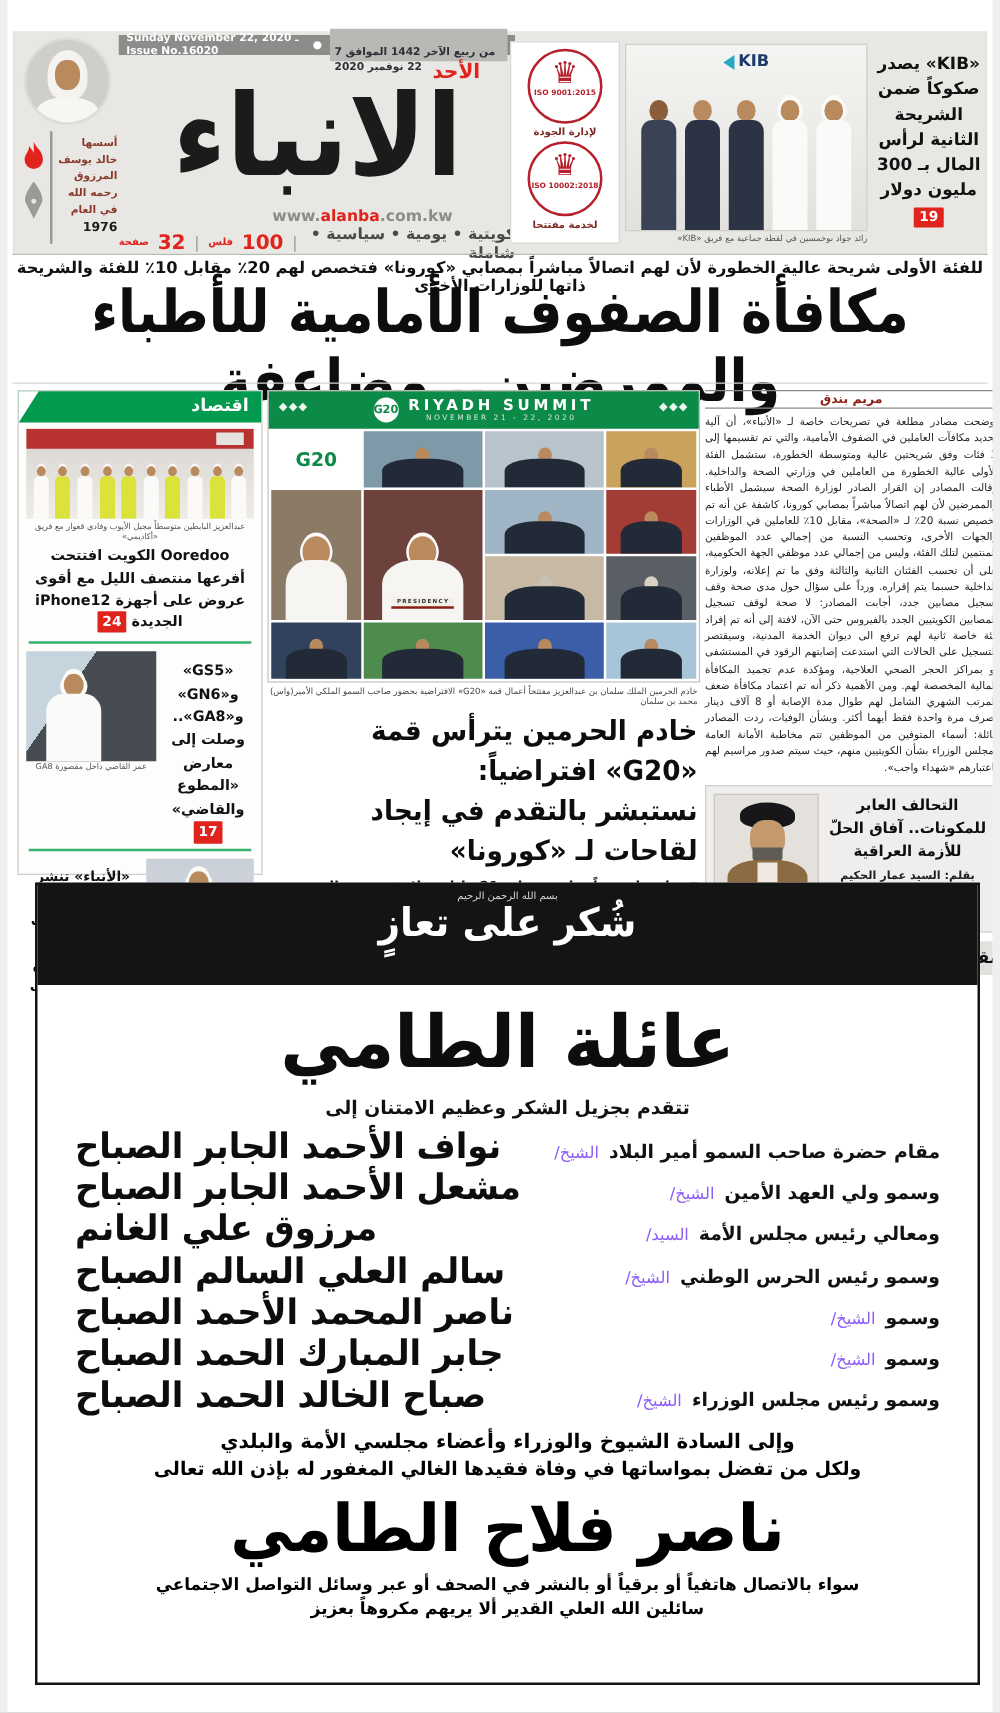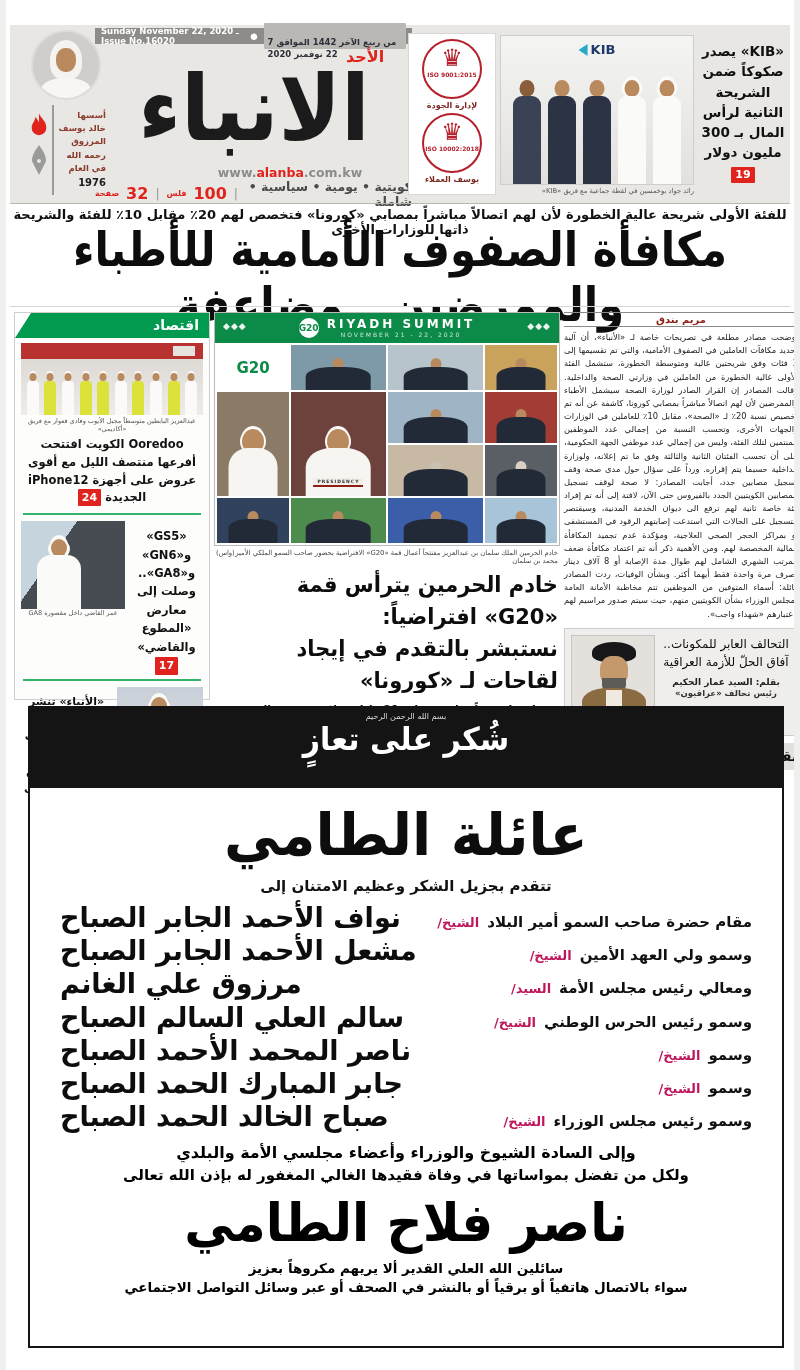--- a/index.html
+++ b/index.html
@@ -16,21 +16,21 @@
   .logo-text { position:absolute; left:88px; top:28px; width:312px; height:112px; display:flex; align-items:center; justify-content:center;
                font-size:84px; font-weight:900; color:#1b1b1b; letter-spacing:-3px; transform:scaleY(1.08); }
   .website { position:absolute; left:160px; top:140px; width:240px; text-align:center; font-size:12.5px; font-weight:bold; color:#8c8c8c; }
   .website b { color:#e0231c; } .website i { font-style:normal; color:#8c8c8c; }
   .tagline { position:absolute; left:85px; top:160px; width:317px; height:17px; direction:rtl; display:flex; align-items:center; gap:7px;
              font-size:12.5px; font-weight:bold; color:#4a4a4a; }
   .tagline .sep { color:#9a9a9a; font-weight:normal; }
   .tagline .num { color:#e0231c; font-size:16px; font-weight:900; }
   .tagline .unit { color:#e0231c; font-size:8px; font-weight:bold; }
 
-  .founder { position:absolute; left:12px; top:0; width:86px; height:178px;padding-left:17px; }
+  .founder { position:absolute; left:0; top:0; width:86px; height:178px;padding-left:17px; }
   .portrait { position:absolute; left:9px; top:5px; width:70px; height:70px; border-radius:50%; background:#cfcecb; overflow:hidden; border:2px solid #dddcda; }
   .portrait .gh { position:absolute; left:17px; top:8px; width:32px; height:40px; background:#f4f3f0; border-radius:50% 50% 40% 40%; }
   .portrait .fc { position:absolute; left:23px; top:16px; width:20px; height:24px; background:#b98a5e; border-radius:45%; }
   .portrait .bd { position:absolute; left:8px; top:46px; width:50px; height:26px; background:#f7f6f3; border-radius:45% 45% 0 0; }
   .f-line { position:absolute; left:30px; top:80px; width:2px; height:90px; background:#9a9a98; }
   .flame { position:absolute; left:6px; top:88px; width:22px; height:26px; }
   .nib { position:absolute; left:8px; top:120px; width:18px; height:30px; }
   .f-text { position:absolute; left:36px; top:84px; width:48px; direction:rtl; text-align:right; font-size:8.5px; font-weight:bold; color:#8a3b2c; line-height:1.55; }
   .f-text .yr { color:#1b1b1b; font-size:10px; }
 
@@ -118,21 +118,21 @@
   .s-bullets { direction:rtl; padding:6px 2px 0; }
   .s-bullet { font-size:11px; font-weight:900; color:#111; line-height:1.8; display:flex; gap:5px; align-items:baseline; }
   .sq { width:6px; height:6px; background:#111; display:inline-block; flex:0 0 auto; transform:translateY(-1px); }
   .s-page { text-align:center; margin-top:3px; }
 
   .right-col { position:absolute; left:558px; top:312px; width:234px; }
   .byline { border-top:1px solid #8a8a88; border-bottom:1px solid #8a8a88; text-align:center; font-size:10px; font-weight:900; color:#8c1f13; padding:1px 0; margin-bottom:4px; }
   .art-body { direction:rtl; text-align:justify; font-size:8.35px; line-height:1.58; color:#1c1c1c; font-weight:500; }
   .opinion { margin-top:7px; background:#efeeec; border:1px solid #cfcecb; padding:6px; display:flex; direction:rtl; gap:6px; }
   .op-txt { flex:1; text-align:center; direction:rtl; }
-  .op-head { font-size:12px; font-weight:400; color:#0d0d0d; line-height:1.55; }
+  .op-head { font-size:12px; font-weight:700; color:#0d0d0d; line-height:1.55; }
   .op-by { font-size:9px; font-weight:700; color:#222; margin-top:5px; }
   .op-role { font-size:8.5px; font-weight:bold; color:#333; margin:1px 0 3px; }
   .op-photo { width:84px; }
   .hakim { width:84px; height:86px; background:#e4e1dc; border:1px solid #c8c6c2; position:relative; overflow:hidden; }
   .hakim .tur { position:absolute; top:6px; left:20px; width:44px; height:20px; background:#17171a; border-radius:50% 50% 35% 35%; }
   .hakim .fc { position:absolute; top:20px; left:28px; width:28px; height:30px; background:#c49a6c; border-radius:42%; }
   .hakim .br { position:absolute; top:42px; left:30px; width:24px; height:14px; background:#5f5b56; border-radius:0 0 45% 45%; }
   .hakim .bd { position:absolute; top:52px; left:10px; width:64px; height:34px; background:#8a6b42; border-radius:40% 40% 0 0; }
   .hakim .cl { position:absolute; top:54px; left:34px; width:16px; height:16px; background:#efe9df; }
   .more-strip { margin-top:7px; background:#e2e1de; height:27px; display:flex; direction:rtl; align-items:center; justify-content:center; gap:8px;
@@ -141,21 +141,21 @@
   
   .obit { position:absolute; left:22px; top:706px; width:756px; height:642px; border:2px solid #141414; background:#fff; }
   .obit-top { height:80px; background:#141414; color:#fff; text-align:center; }
   .bismillah { font-size:8px; color:#d8d8d8; padding-top:4px; }
   .obit-title { font-size:30px; font-weight:900; transform:scaleY(1.05); letter-spacing:1px; }
   .obit-body { padding:6px 30px 0; direction:rtl; }
   .family { text-align:center; font-size:56px; font-weight:900; color:#0d0d0d; transform:scaleY(1.04); margin:8px 0 10px; }
   .intro { text-align:center; font-size:15px; font-weight:900; color:#111; margin-bottom:8px; }
   .obit-row { display:flex; direction:rtl; align-items:baseline; gap:8px; line-height:1.12; margin-bottom:3px; }
   .obit-row .title { font-size:15px; font-weight:900; color:#111; white-space:nowrap; }
-  .obit-row .prefix { font-size:13px; font-weight:bold; color:#be185d; white-space:nowrap; }
+  .obit-row .prefix { font-size:13px; font-weight:normal; color:#8b5cf6; white-space:nowrap; }
   .obit-row .name { flex:1; font-size:27px; font-weight:900; color:#0d0d0d; text-align:left; transform:scaleY(1.04); white-space:nowrap; }
   .outro1 { text-align:center; font-size:16px; font-weight:900; margin-top:10px; }
   .outro2 { text-align:center; font-size:15px; font-weight:900; margin-top:4px; }
   .deceased { text-align:center; font-size:50px; font-weight:900; transform:scaleY(1.05); margin:10px 0 8px; }
   .note { text-align:center; font-size:13.5px; font-weight:900; margin-top:3px; }
   .obit-bottom { position:absolute; bottom:0; left:0; width:100%; height:36px; background:#141414; color:#fff; display:flex; align-items:center; justify-content:center;
                  font-size:13px; font-weight:bold; }
 </style>
 </head>
 <body>
@@ -207,21 +207,21 @@
     <div class="iso-col">
       <div class="iso-badge">
         <span class="crown">♛</span>
         <span class="code">ISO 9001:2015</span>
       </div>
       <div class="iso-label">لإدارة الجودة</div>
       <div class="iso-badge">
         <span class="crown">♛</span>
         <span class="code">ISO 10002:2018</span>
       </div>
-      <div class="iso-label">يوسف العملاء</div>
+      <div class="iso-label">لخدمة مفتتحا</div>
     </div>
 
     <div class="kib-photo">
       <div class="kib-logo">
           <span class="chev"></span>
           <span>KIB</span>
         </div>
       <div class="kib-row">
         <div class="kfig suit2">
             <div class="h"></div>
@@ -500,18 +500,18 @@
       </div>
       <div class="obit-row">
         <span class="title">وسمو رئيس مجلس الوزراء</span>
         <span class="prefix">الشيخ/</span>
         <span class="name">صباح الخالد الحمد الصباح</span>
       </div>
 
       <div class="outro1">وإلى السادة الشيوخ والوزراء وأعضاء مجلسي الأمة والبلدي</div>
       <div class="outro2">ولكل من تفضل بمواساتها في وفاة فقيدها الغالي المغفور له بإذن الله تعالى</div>
       <div class="deceased">ناصر فلاح الطامي</div>
+      <div class="note">سواء بالاتصال هاتفياً أو برقياً أو بالنشر في الصحف أو عبر وسائل التواصل الاجتماعي</div>
       <div class="note">سائلين الله العلي القدير ألا يريهم مكروهاً بعزيز</div>
-      <div class="note">سواء بالاتصال هاتفياً أو برقياً أو بالنشر في الصحف أو عبر وسائل التواصل الاجتماعي</div>
     </div>
   </div>
 
 </div>
 
 </body></html>

